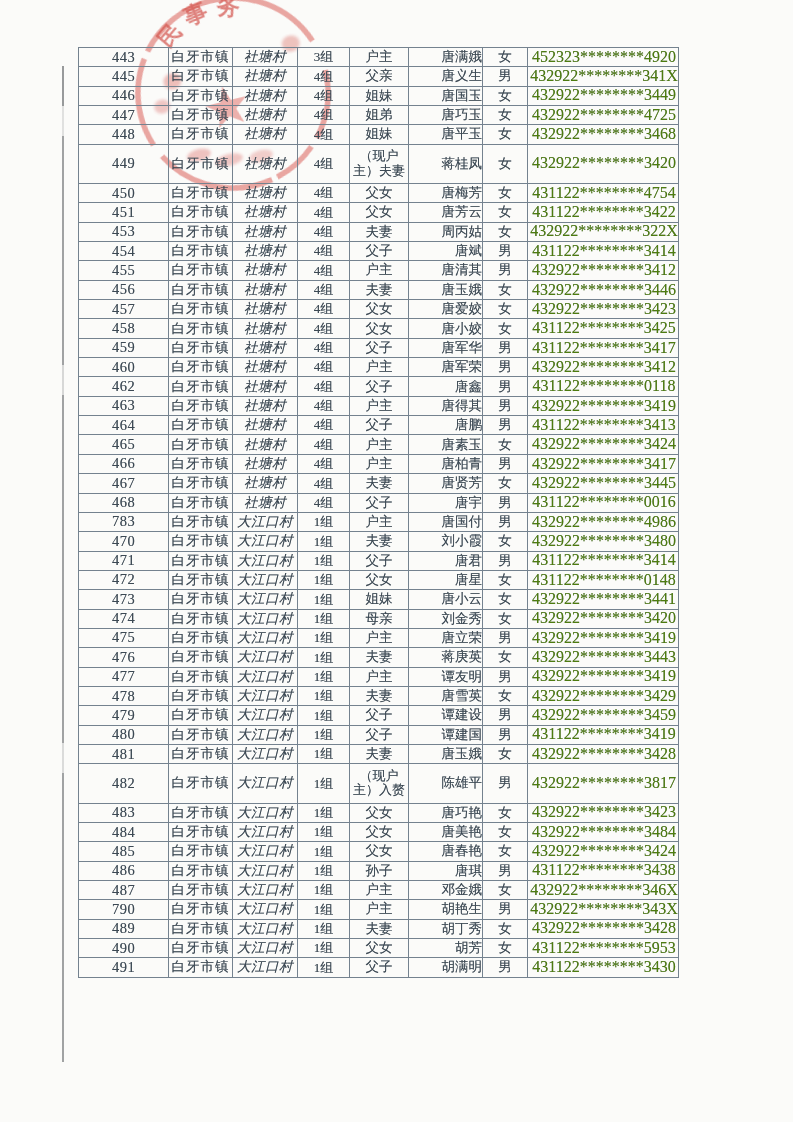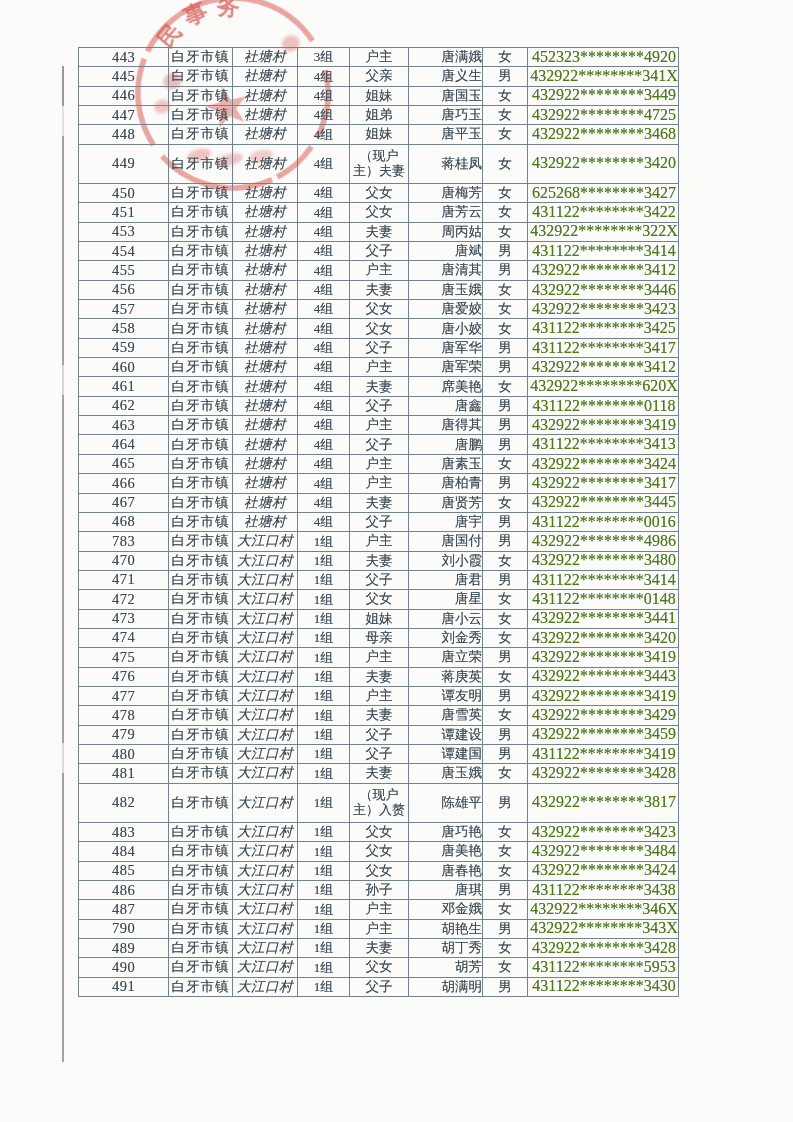--- a/index.html
+++ b/index.html
@@ -169,21 +169,21 @@
           <td class="c-id_masked">432922********3420</td>
         </tr>
         <tr>
           <td class="c-no">450</td>
           <td class="c-town">白牙市镇</td>
           <td class="c-village">社塘村</td>
           <td class="c-group">4组</td>
           <td class="c-relation">父女</td>
           <td class="c-name">唐梅芳</td>
           <td class="c-gender">女</td>
-          <td class="c-id_masked">625268********3427</td>
+          <td class="c-id_masked">431122********4754</td>
         </tr>
         <tr>
           <td class="c-no">451</td>
           <td class="c-town">白牙市镇</td>
           <td class="c-village">社塘村</td>
           <td class="c-group">4组</td>
           <td class="c-relation">父女</td>
           <td class="c-name">唐芳云</td>
           <td class="c-gender">女</td>
           <td class="c-id_masked">431122********3422</td>
@@ -260,30 +260,20 @@
         </tr>
         <tr>
           <td class="c-no">460</td>
           <td class="c-town">白牙市镇</td>
           <td class="c-village">社塘村</td>
           <td class="c-group">4组</td>
           <td class="c-relation">户主</td>
           <td class="c-name">唐军荣</td>
           <td class="c-gender">男</td>
           <td class="c-id_masked">432922********3412</td>
-        </tr>
-        <tr>
-          <td class="c-no">461</td>
-          <td class="c-town">白牙市镇</td>
-          <td class="c-village">社塘村</td>
-          <td class="c-group">4组</td>
-          <td class="c-relation">夫妻</td>
-          <td class="c-name">席美艳</td>
-          <td class="c-gender">女</td>
-          <td class="c-id_masked">432922********620X</td>
         </tr>
         <tr>
           <td class="c-no">462</td>
           <td class="c-town">白牙市镇</td>
           <td class="c-village">社塘村</td>
           <td class="c-group">4组</td>
           <td class="c-relation">父子</td>
           <td class="c-name">唐鑫</td>
           <td class="c-gender">男</td>
           <td class="c-id_masked">431122********0118</td>

